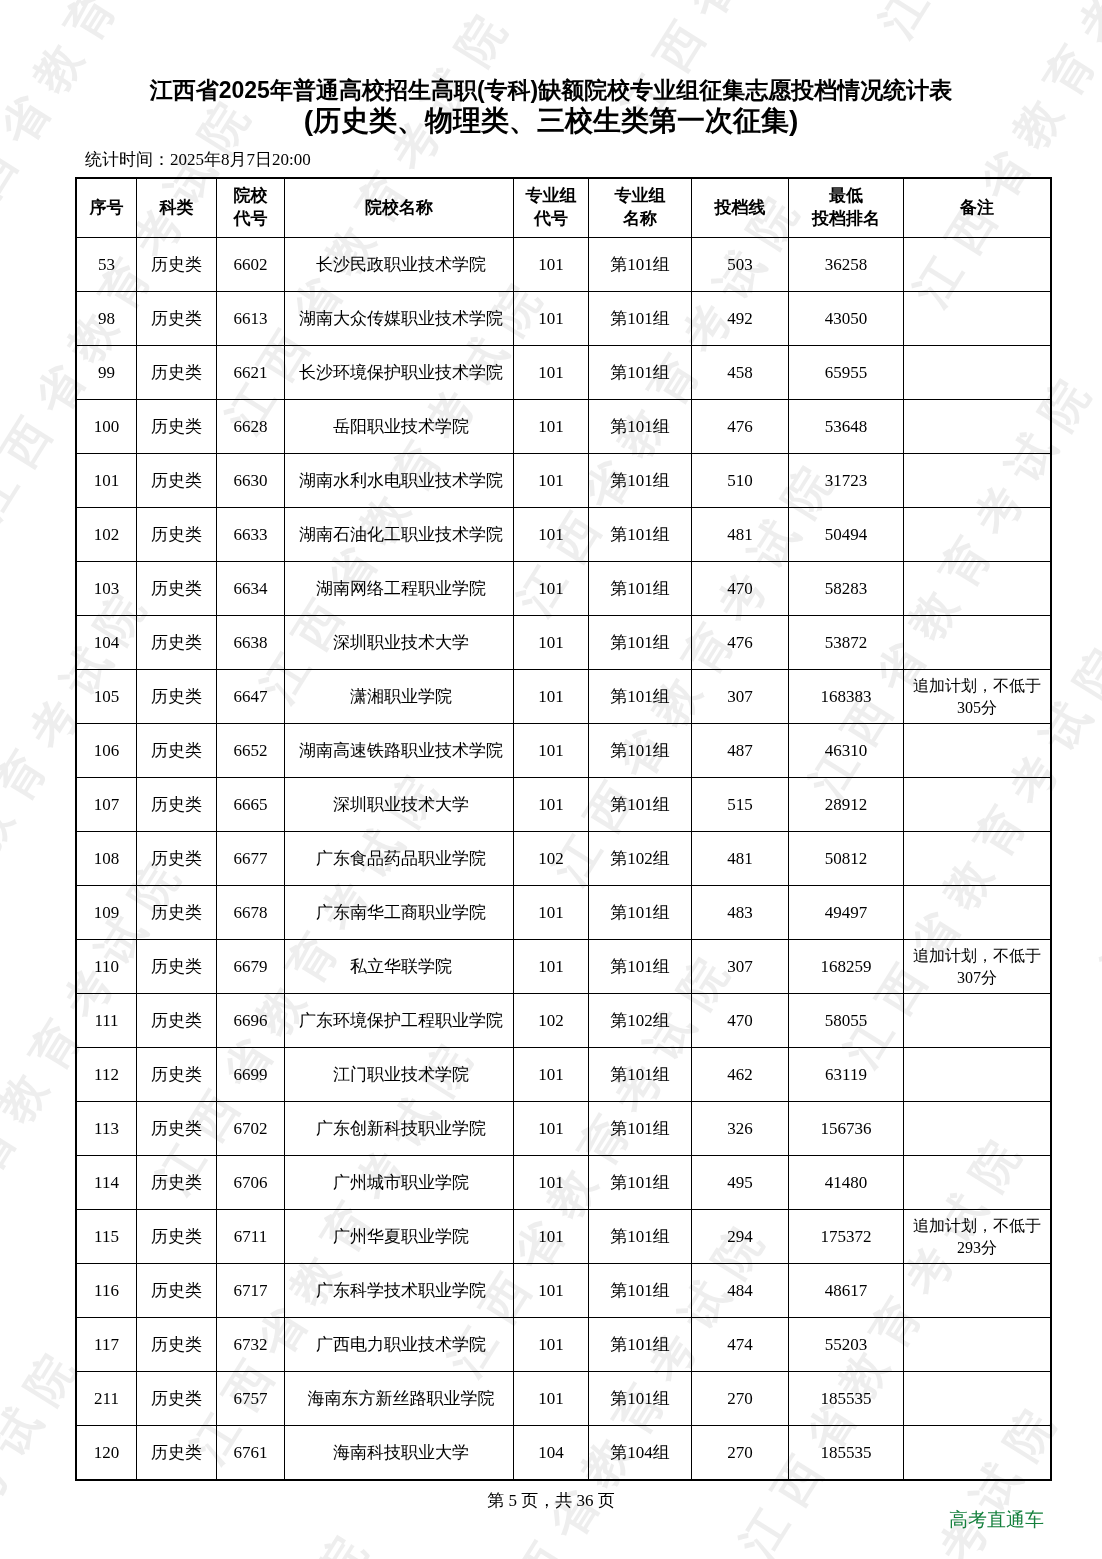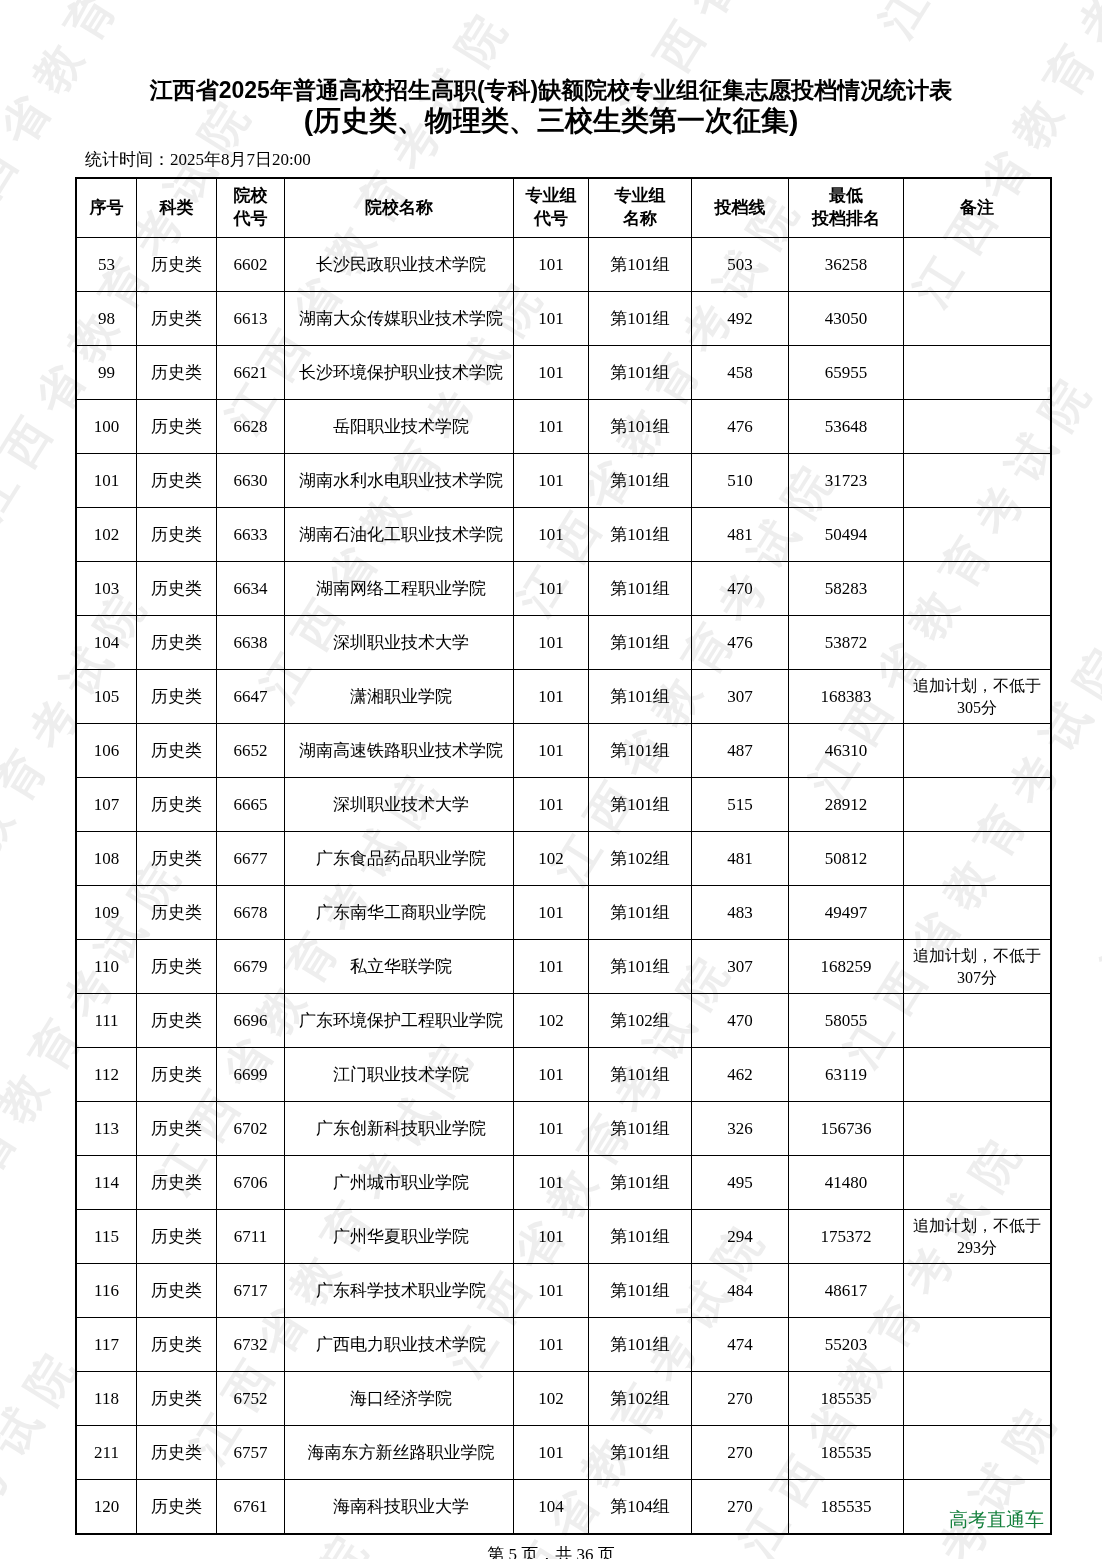--- a/index.html
+++ b/index.html
@@ -396,31 +396,20 @@
           <td class="col-1">历史类</td>
           <td class="col-2">6732</td>
           <td class="col-3">广西电力职业技术学院</td>
           <td class="col-4">101</td>
           <td class="col-5">第101组</td>
           <td class="col-6">474</td>
           <td class="col-7">55203</td>
           <td class="col-8"></td>
         </tr>
         <tr>
-          <td class="col-0">118</td>
-          <td class="col-1">历史类</td>
-          <td class="col-2">6752</td>
-          <td class="col-3">海口经济学院</td>
-          <td class="col-4">102</td>
-          <td class="col-5">第102组</td>
-          <td class="col-6">270</td>
-          <td class="col-7">185535</td>
-          <td class="col-8"></td>
-        </tr>
-        <tr>
           <td class="col-0">211</td>
           <td class="col-1">历史类</td>
           <td class="col-2">6757</td>
           <td class="col-3">海南东方新丝路职业学院</td>
           <td class="col-4">101</td>
           <td class="col-5">第101组</td>
           <td class="col-6">270</td>
           <td class="col-7">185535</td>
           <td class="col-8"></td>
         </tr>

